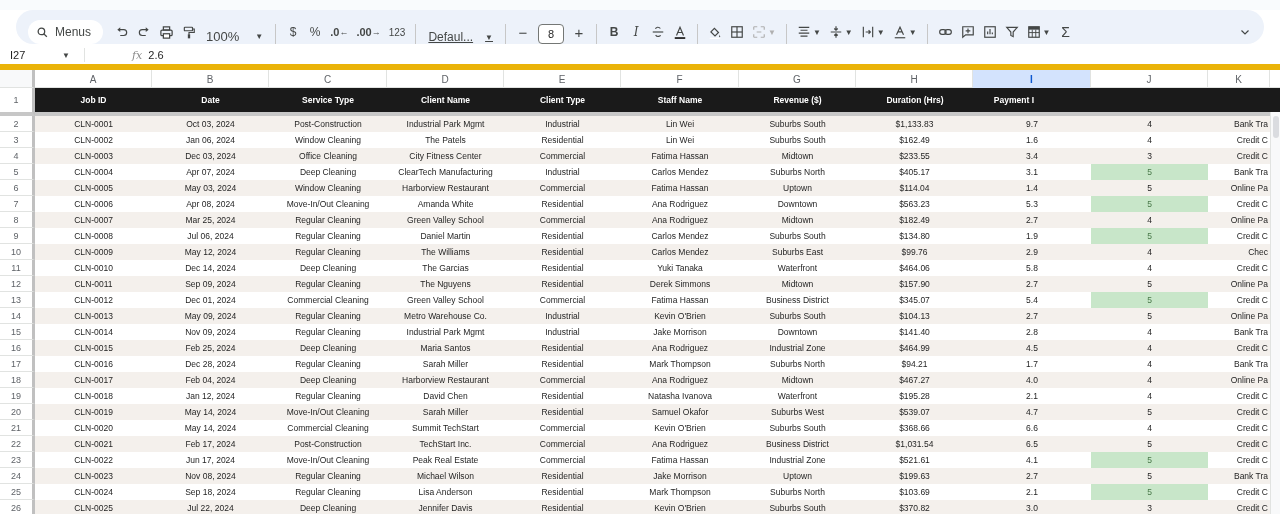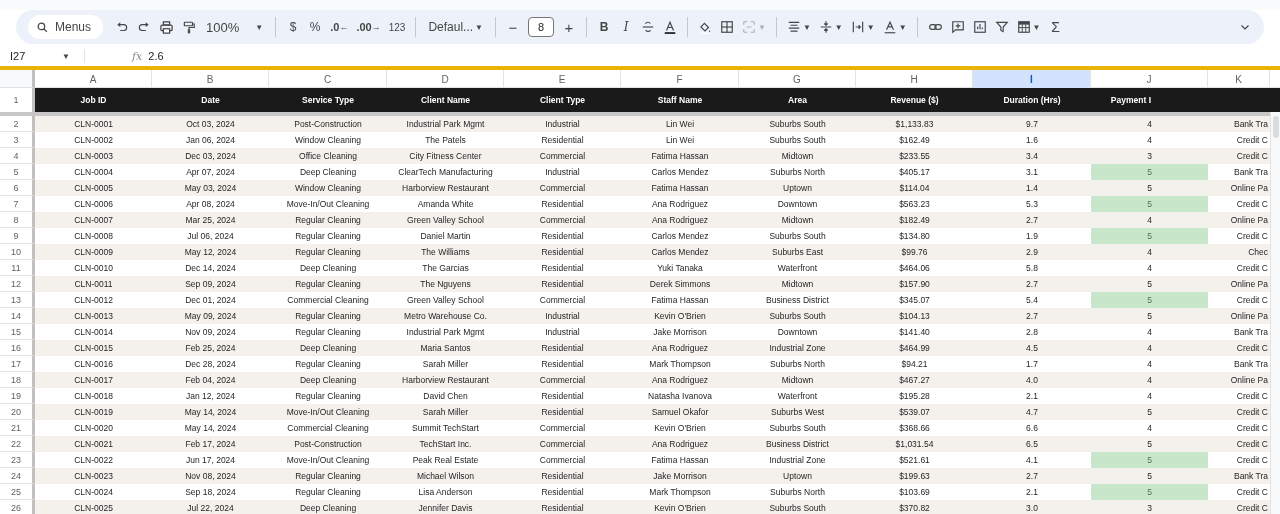--- a/index.html
+++ b/index.html
@@ -1,28 +1,28 @@
 <!DOCTYPE html>
 <html><head>
 <meta charset="utf-8">
 <style>
   * { box-sizing: border-box; margin: 0; padding: 0; }
   html, body { width: 1280px; height: 514px; overflow: hidden; background: #ffffff; font-family: "Liberation Sans", sans-serif; }
   .topstrip { height: 10px; background: #f9fbfd; }
   .toolbar-wrap { height: 36px; padding: 0 16px 0 16px; background: #ffffff; }
-  .toolbar { height: 34px; background: #edf2fa; border-radius: 17px; display: flex; align-items: center; padding: 0 8px 0 12px; margin-top: 0; }
+  .toolbar { height: 34px; background: #edf2fa; border-radius: 17px; display: flex; align-items: flex-end; padding: 0 8px 0 12px; margin-top: 0; }
   .tb-search { display: flex; align-items: center; background: #ffffff; border-radius: 14px; height: 24px; padding: 0 12px 0 8px; margin-right: 8px; color: #444746; font-size: 12px; gap: 6px; }
   .tb-btn { height: 24px; min-width: 22px; display: flex; align-items: center; justify-content: center; color: #444746; font-size: 12px; padding: 0 4px; cursor: pointer; }
   .tb-sep { width: 1px; height: 20px; background: #c7c7c7; margin: 0 6px; }
   .tb-zoom { display: flex; align-items: center; gap: 14px; padding: 0 6px; font-size: 13px; color: #444746; }
-  .tb-font { display: flex; align-items: center; padding: 0 6px; font-size: 12px; color: #444746; }
+  .tb-font { display: flex; align-items: center; gap: 10px; padding: 0 6px; font-size: 12px; color: #444746; text-decoration: underline; }
   .tb-size { width: 26px; height: 20px; border: 1px solid #747775; border-radius: 4px; display: flex; align-items: center; justify-content: center; font-size: 11px; color: #1f1f1f; background: #fff; margin: 0 4px; }
   .tb-caret { font-size: 8px; color: #444746; margin-left: 2px; }
   .tb-spacer { flex: 1; }
-  .formula-bar { height: 24px; display: flex; align-items: center; padding-left: 10px; font-size: 11px; color: #1f1f1f; border-bottom: 4px solid #eab308; }
+  .formula-bar { height: 24px; display: flex; align-items: center; padding-left: 10px; font-size: 11px; color: #1f1f1f; border-bottom: 6px solid #eab308; }
   .namebox { width: 64px; display: flex; align-items: center; justify-content: space-between; padding-right: 4px; }
   .fb-sep { width: 1px; height: 14px; background: #e1e3e1; margin: 0 8px 0 10px; }
   .fx { font-style: italic; color: #8a8a8a; font-family: "DejaVu Serif", serif; font-size: 11px; margin-right: 6px; margin-left: 39px; }
   .grid { position: absolute; top: 70px; left: 0; width: 1280px; }
   .col-head-row { display: flex; height: 18px; background: #ffffff; border-bottom: 1px solid #e1e3e1; }
   .corner { width: 35px; height: 18px; background: #f8f9fa; border-right: 3px solid #c0c0c0; border-bottom: 1px solid #e1e3e1; }
   .col-head { height: 18px; font-size: 10px; color: #5f6368; display: flex; align-items: center; justify-content: center; border-right: 1px solid #e1e3e1; }
   .col-head.sel { background: #d3e3fd; color: #0b57d0; font-weight: bold; }
   .row { display: flex; height: 16px; }
   .row.header { height: 24px; background: #1a1a1a; border-bottom: 4px solid #c7c7c7; height: 28px; }
@@ -279,21 +279,20 @@
   </div>
 
   <div class="row header">
     <div class="rownum">1</div>
     <div class="cell w-a">Job ID</div>
     <div class="cell w-b">Date</div>
     <div class="cell w-c">Service Type</div>
     <div class="cell w-d">Client Name</div>
     <div class="cell w-e">Client Type</div>
     <div class="cell w-f">Staff Name</div>
-    <div class="cell w-g">Area</div>
     <div class="cell w-h">Revenue ($)</div>
     <div class="cell w-i">Duration (Hrs)</div>
     <div class="cell w-k k">Payment I</div>
   </div>
 
   <div id="data-rows">
       <div class="row alt">
         <div class="rownum">2</div>
         <div class="cell w-a">CLN-0001</div>
         <div class="cell w-b">Oct 03, 2024</div>

